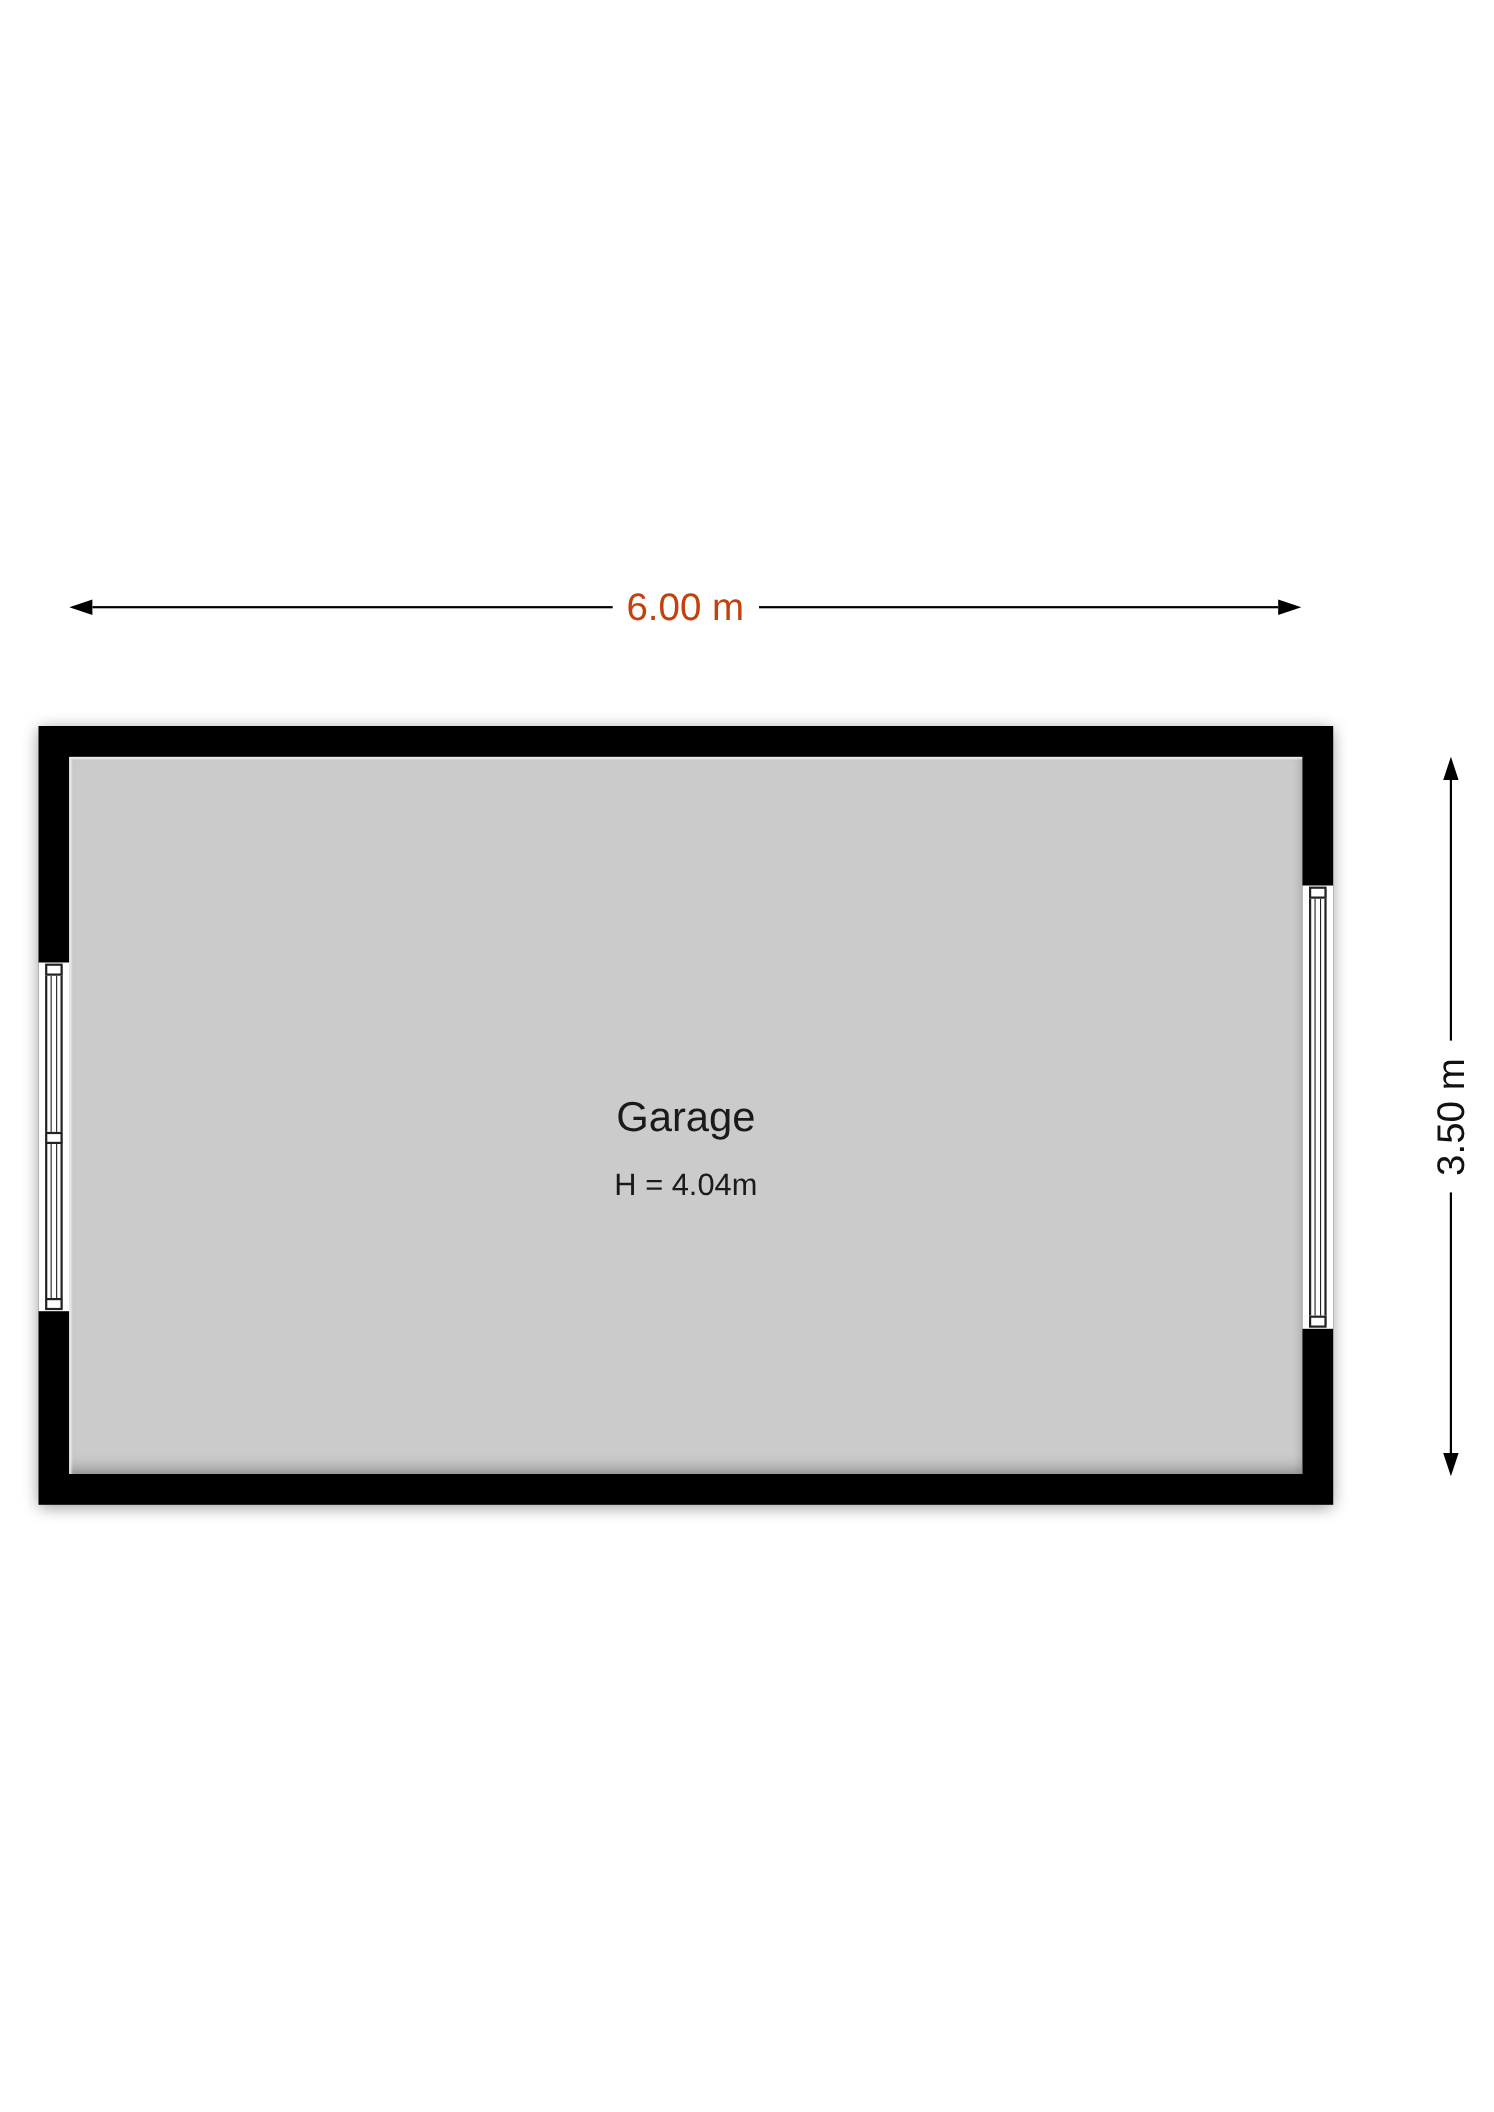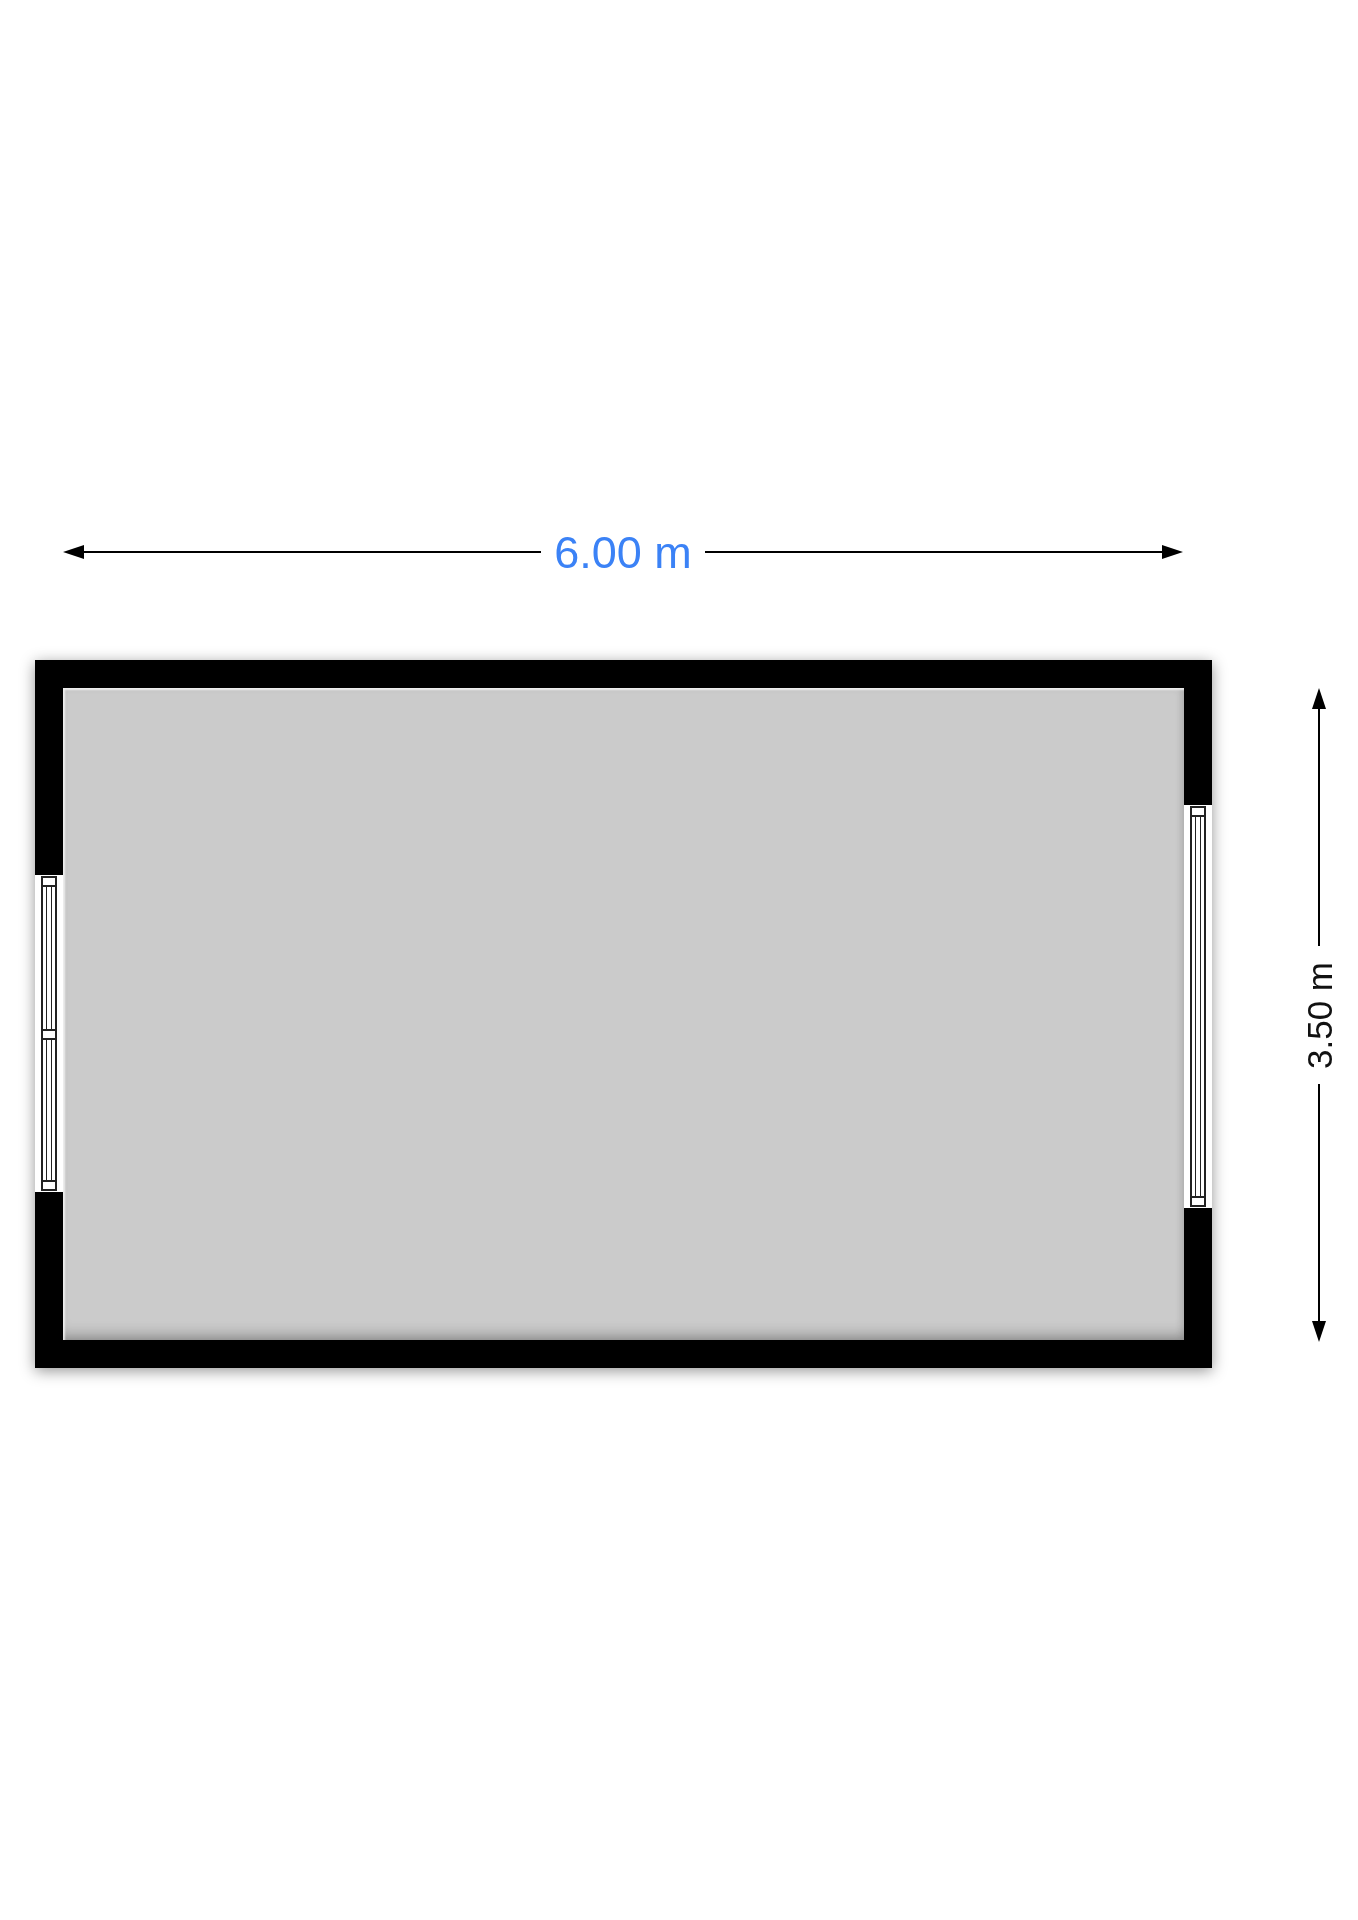--- a/index.html
+++ b/index.html
@@ -30,22 +30,22 @@
     flex: 1;
     height: 0;
     border-top: 2px solid #000;
   }
   .arr { width: 0; height: 0; flex: none; }
   .arr-left  { border-top: 7px solid transparent; border-bottom: 7px solid transparent; border-right: 21px solid #000; }
   .arr-right { border-top: 7px solid transparent; border-bottom: 7px solid transparent; border-left: 21px solid #000; }
   .dim-label {
     flex: none;
     padding: 0 13px;
-    font-size: 45px;
-    color: #3b82f6;
+    font-size: 35px;
+    color: #c2410c;
     white-space: nowrap;
     line-height: 1;
   }
 
   
   .dim-v {
     position: absolute;
     left: 1303px;
     top: 688px;
     width: 32px;
@@ -200,20 +200,24 @@
     </div>
 
     <div class="window window-right">
       <div class="w-strip">
         <div class="w-glass"></div>
         <div class="w-box w-box-top"></div>
         <div class="w-box w-box-bottom"></div>
       </div>
     </div>
 
+    <div class="room-text">
+      <div class="room-name">Garage</div>
+      <div class="room-height">H = 4.04m</div>
+    </div>
   </div>
 
   <div class="dim-v">
     <span class="arr arr-up"></span>
     <span class="seg-v"></span>
     <span class="dim-label-v">
       <span>3.50 m</span>
     </span>
     <span class="seg-v"></span>
     <span class="arr arr-down"></span>

